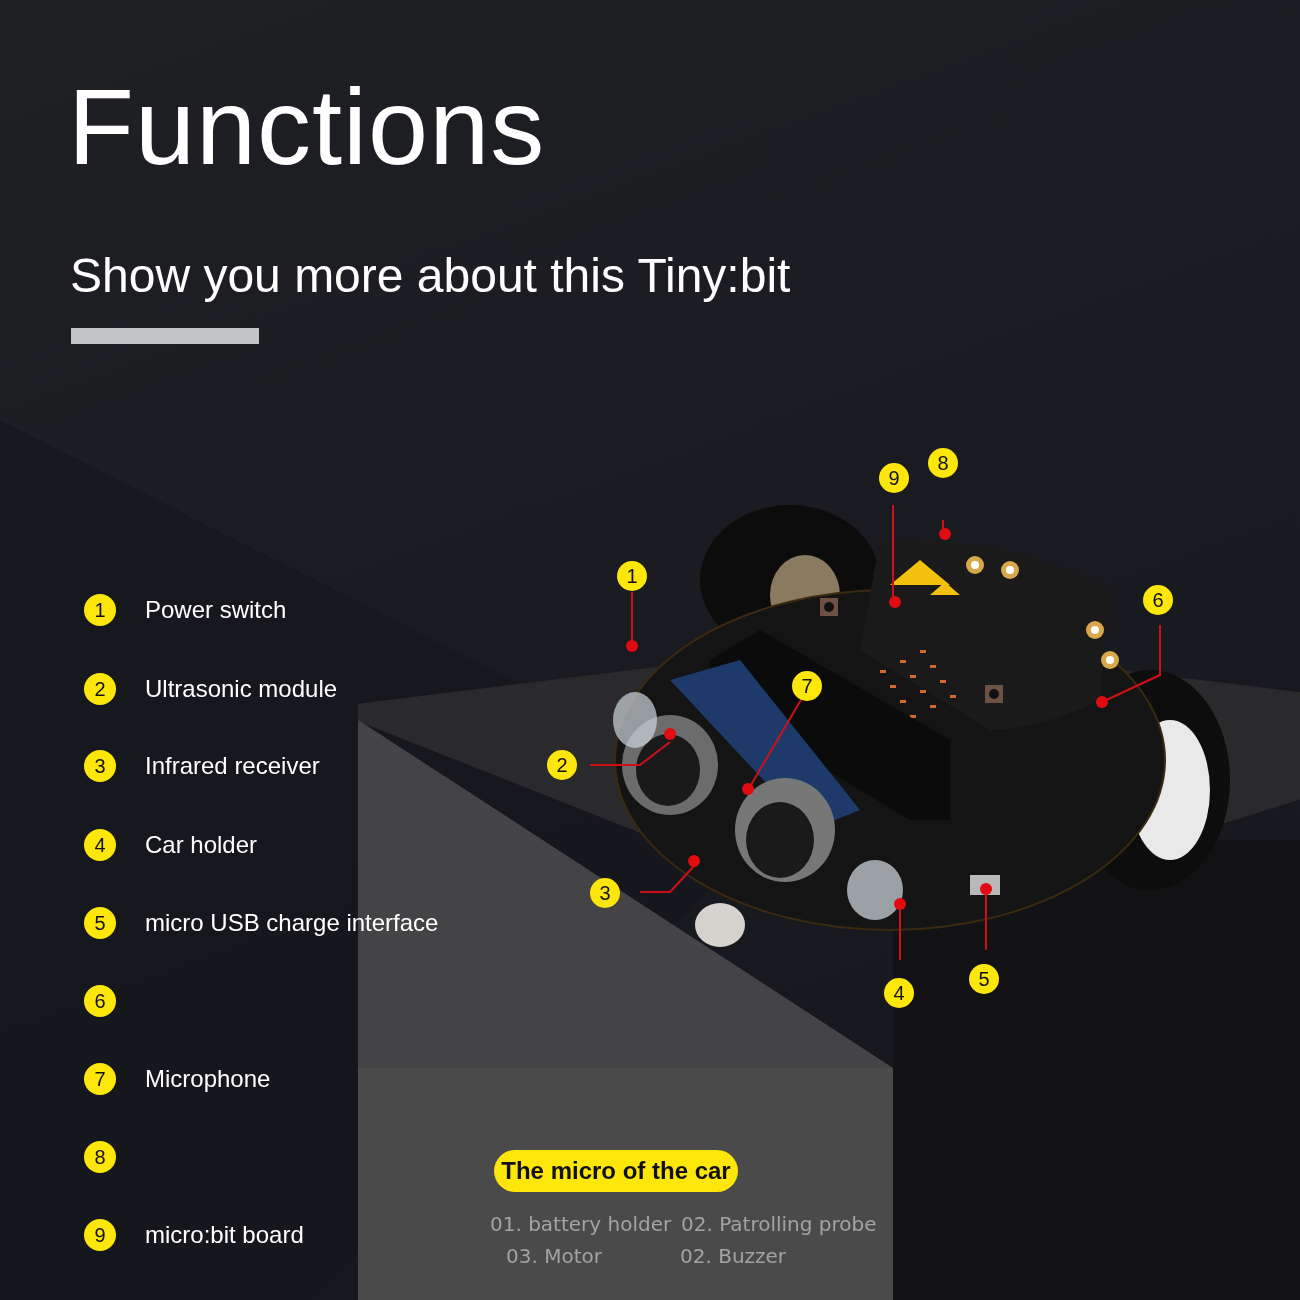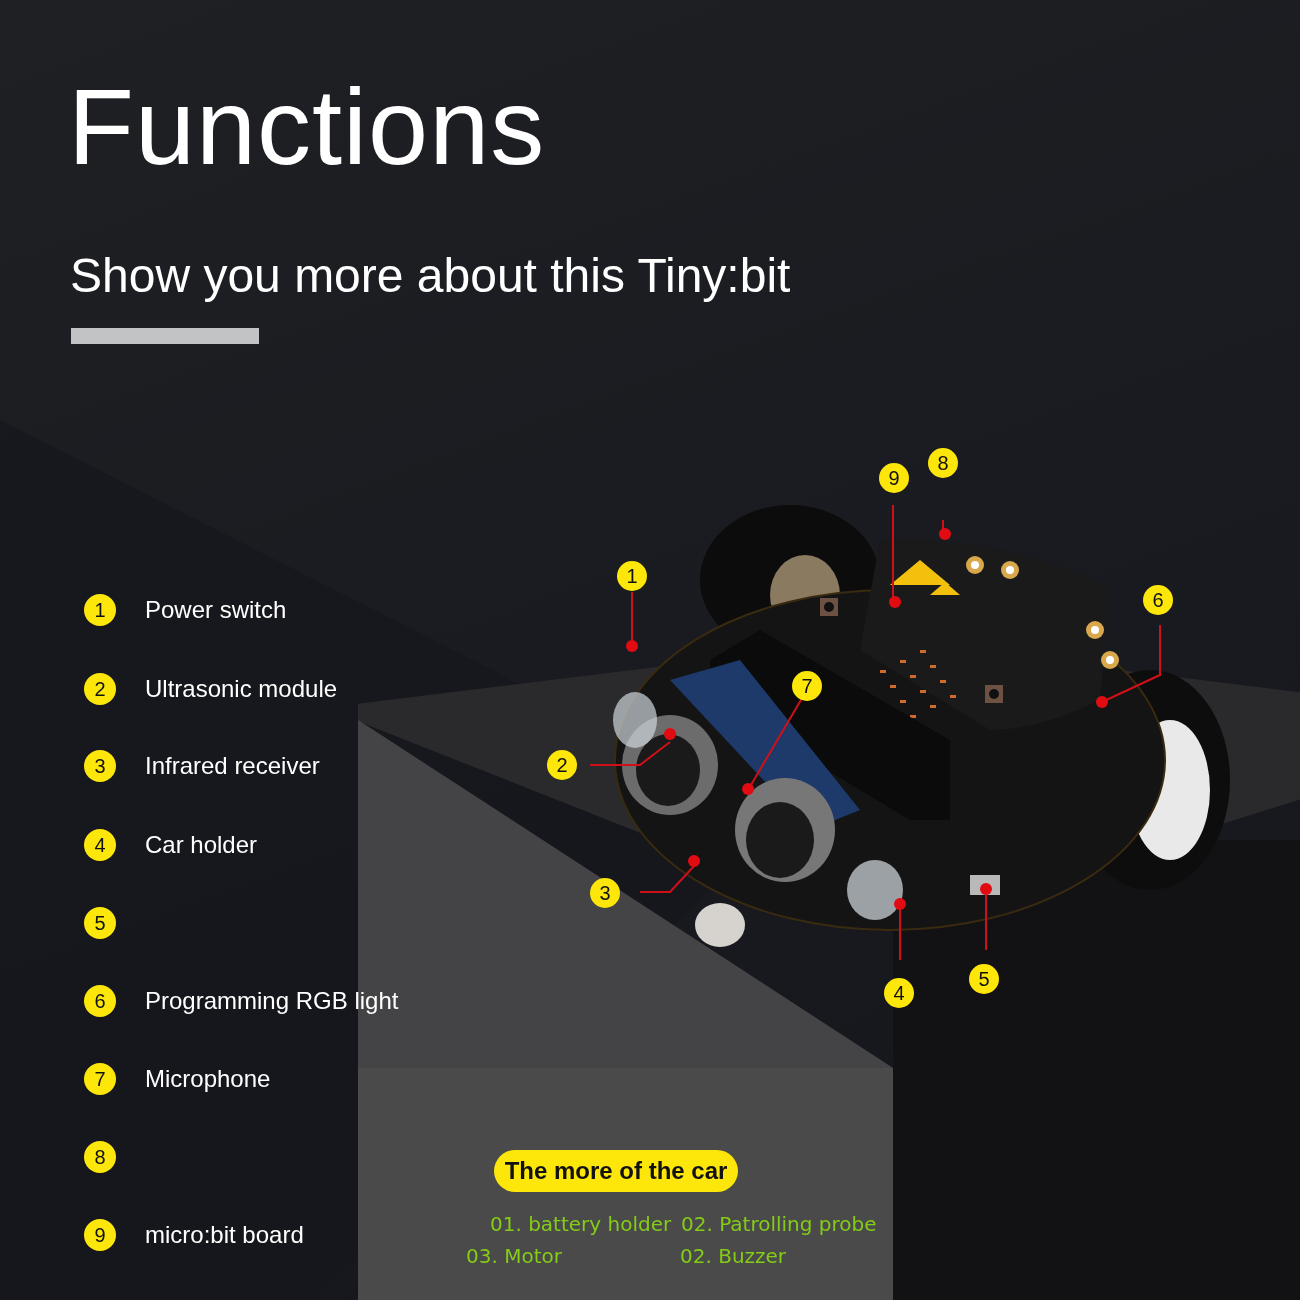--- a/index.html
+++ b/index.html
@@ -11,21 +11,21 @@
   .cube-left2{position:absolute;left:358px;top:720px;width:535px;height:580px;background:#3f3f41;clip-path:polygon(0 0,100% 60%,0 60%);opacity:.45;}
   .cube-right{position:absolute;left:893px;top:840px;width:407px;height:460px;background:#121214;}
   .title{position:absolute;left:68px;top:73px;font-size:108px;font-weight:400;letter-spacing:1px;line-height:1;}
   .subtitle{position:absolute;left:70px;top:252px;font-size:48px;font-weight:400;line-height:1;text-align:center;}
   .underline{position:absolute;left:71px;top:328px;width:188px;height:16px;background:#c2c3c5;}
   .feat{position:absolute;left:84px;display:flex;align-items:center;}
   .num{width:32px;height:32px;border-radius:50%;background:#fde70a;color:#111;font-size:20px;display:flex;align-items:center;justify-content:center;}
   .flabel{margin-left:29px;font-size:24px;color:#fff;}
   .car{position:absolute;left:590px;top:480px;width:660px;height:480px;}
   .pill{position:absolute;left:494px;top:1150px;width:244px;height:42px;border-radius:21px;background:#fde70a;color:#111;font-weight:700;font-size:24px;display:flex;align-items:center;justify-content:center;}
-  .back-item{position:absolute;font-family:"DejaVu Sans",sans-serif;font-size:20px;color:#84cc16;}
+  .back-item{position:absolute;font-family:"DejaVu Sans",sans-serif;font-size:20px;color:#a3a3a3;}
   .callout{position:absolute;width:30px;height:30px;border-radius:50%;background:#fde70a;color:#111;font-size:20px;display:flex;align-items:center;justify-content:center;}
   .dot{position:absolute;width:12px;height:12px;border-radius:50%;background:#e10b12;}
 </style>
 </head>
 <body>
 
 <div class="bg"></div>
 <div class="shard1"></div>
 <div class="cube-top"></div>
 <div class="cube-left"></div>
@@ -47,24 +47,24 @@
 <div class="feat" style="top:750px">
     <div class="num">3</div>
     <div class="flabel">Infrared receiver</div>
   </div>
 <div class="feat" style="top:829px">
     <div class="num">4</div>
     <div class="flabel">Car holder</div>
   </div>
 <div class="feat" style="top:907px">
     <div class="num">5</div>
+    <div class="flabel">micro USB charge interface</div>
   </div>
 <div class="feat" style="top:985px">
     <div class="num">6</div>
-    <div class="flabel">Programming RGB light</div>
   </div>
 <div class="feat" style="top:1063px">
     <div class="num">7</div>
     <div class="flabel">Microphone</div>
   </div>
 <div class="feat" style="top:1141px">
     <div class="num">8</div>
   </div>
 <div class="feat" style="top:1219px">
     <div class="num">9</div>
@@ -152,17 +152,17 @@
 <div class="callout" style="left:617px;top:561px">1</div>
 <div class="callout" style="left:547px;top:750px">2</div>
 <div class="callout" style="left:590px;top:878px">3</div>
 <div class="callout" style="left:884px;top:978px">4</div>
 <div class="callout" style="left:969px;top:964px">5</div>
 <div class="callout" style="left:1143px;top:585px">6</div>
 <div class="callout" style="left:792px;top:671px">7</div>
 <div class="callout" style="left:928px;top:448px">8</div>
 <div class="callout" style="left:879px;top:463px">9</div>
 
-<div class="pill">The more of the car</div>
+<div class="pill">The micro of the car</div>
 <div class="back-item" style="left:490px;top:1212px">01. battery holder</div>
 <div class="back-item" style="left:681px;top:1212px">02. Patrolling probe</div>
-<div class="back-item" style="left:466px;top:1244px">03. Motor</div>
+<div class="back-item" style="left:506px;top:1244px">03. Motor</div>
 <div class="back-item" style="left:680px;top:1244px">02. Buzzer</div>
 
 </body></html>

